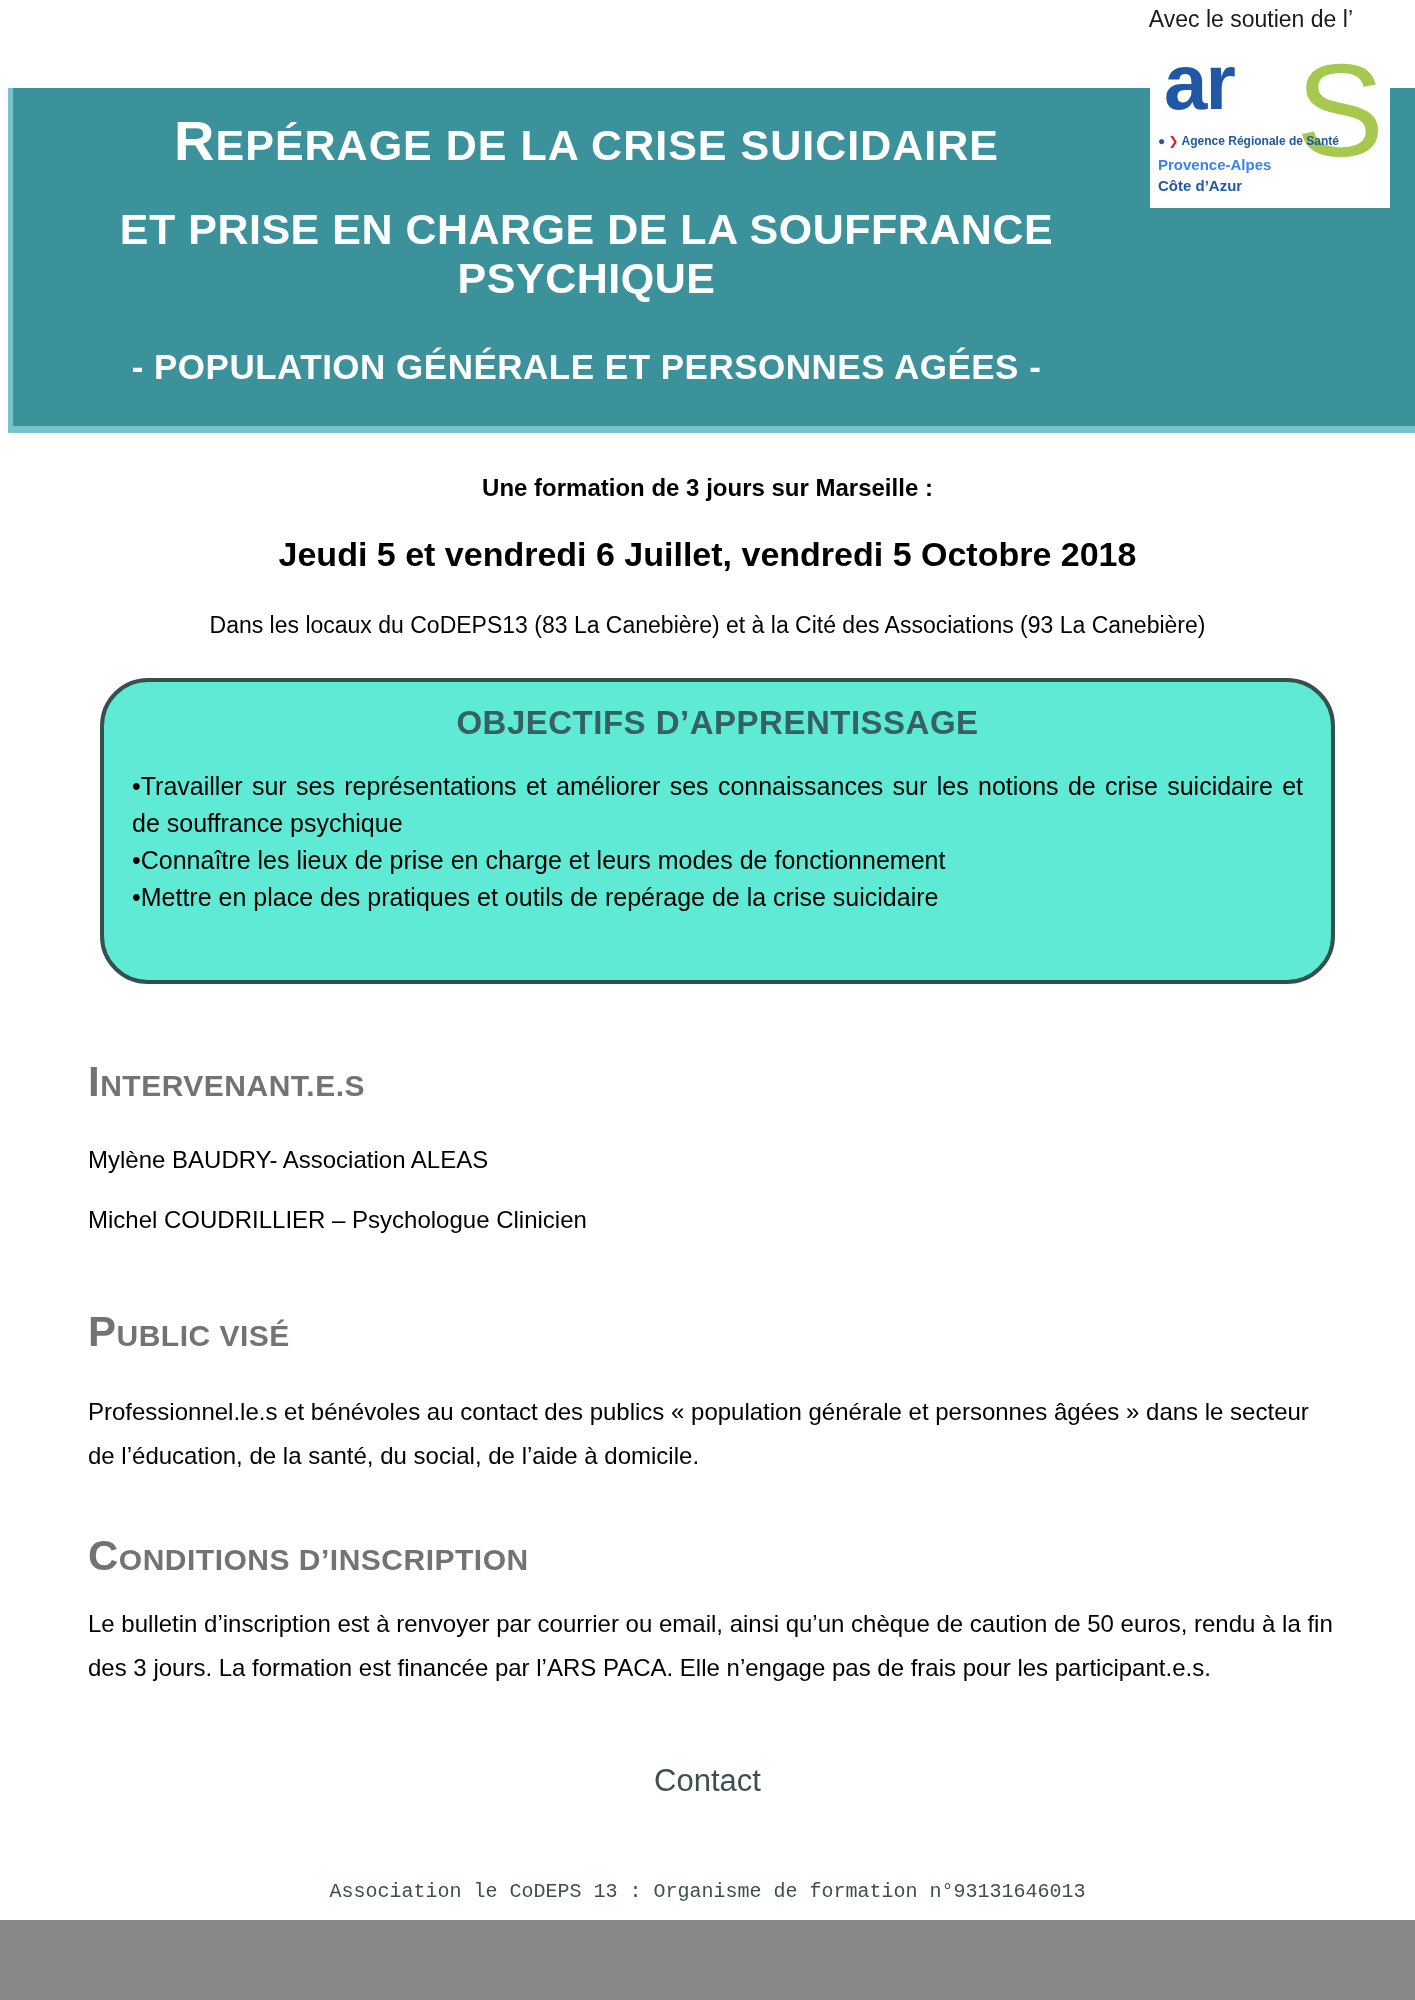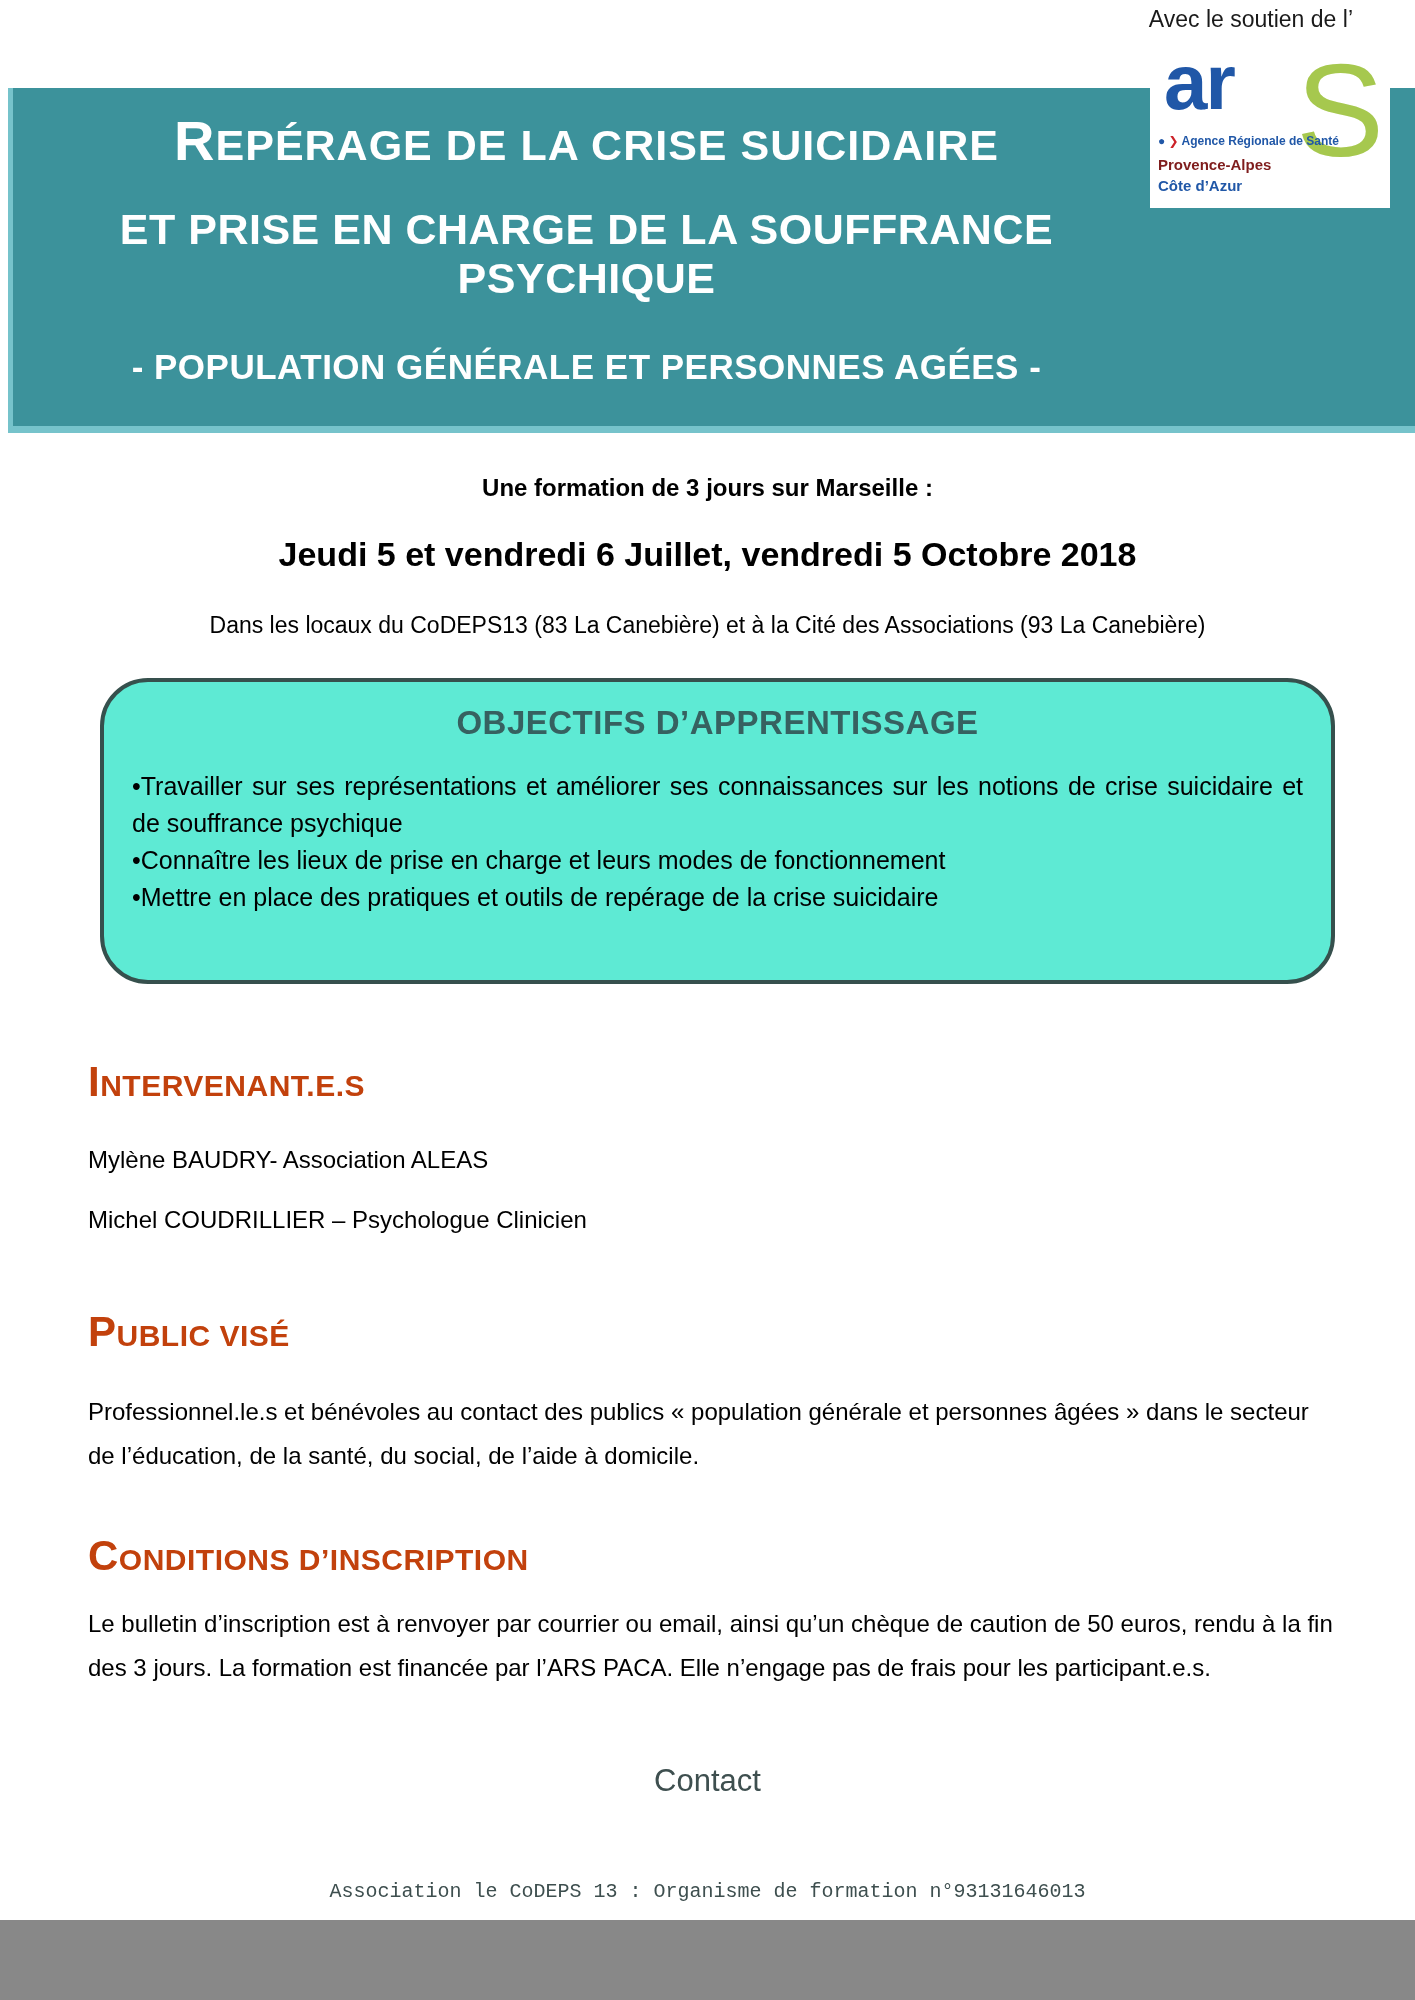--- a/index.html
+++ b/index.html
@@ -66,21 +66,21 @@
   .ars-s {
     position:absolute; right:6px; top:-4px; font-size:132px; line-height:1.1;
     color:#A6C84E; font-weight:normal;
   }
   .ars-tagline {
     position:absolute; left:8px; top:92px; font-size:12px; font-weight:bold;
     color:#2057A7; white-space:nowrap;
   }
   .ars-dot { color:#2057A7; font-size:12px; }
   .ars-chev { color:#CC2229; font-size:12px; }
-  .ars-region1 { position:absolute; left:8px; top:114px; font-size:15px; font-weight:bold; color:#7f1d1d; }
+  .ars-region1 { position:absolute; left:8px; top:114px; font-size:15px; font-weight:bold; color:#3b82f6; }
   .ars-region2 { position:absolute; left:8px; top:135px; font-size:15px; font-weight:bold; color:#2057A7; }
 
   
   .intro1 { position:absolute; top:474px; left:0; right:0; text-align:center;
             font-size:24px; font-weight:bold; }
   .intro2 { position:absolute; top:535px; left:0; right:0; text-align:center;
             font-size:34px; font-weight:bold; }
   .intro3 { position:absolute; top:612px; left:0; right:0; text-align:center;
             font-size:23px; }
 
@@ -92,21 +92,21 @@
   }
   .objectives-title {
     text-align:center; font-size:33px; font-weight:bold; color:#366160;
     letter-spacing:0.5px;
   }
   .objectives-items { margin-top:26px; font-size:25px; line-height:1.48; color:#000; }
   .obj-item-justify { text-align:justify; }
 
   
   .sec-title {
-    position:absolute; left:88px; font-size:30px; font-weight:bold; color:#c2410c;
+    position:absolute; left:88px; font-size:30px; font-weight:bold; color:#737373;
     letter-spacing:0.5px;
   }
   .sec-title::first-letter { font-size:42px; }
 
   .intervenant-line { position:absolute; left:88px; font-size:24px; }
   .sec-body {
     position:absolute; left:88px; width:1245px; font-size:24px; line-height:1.85;
     color:#000;
   }
 

